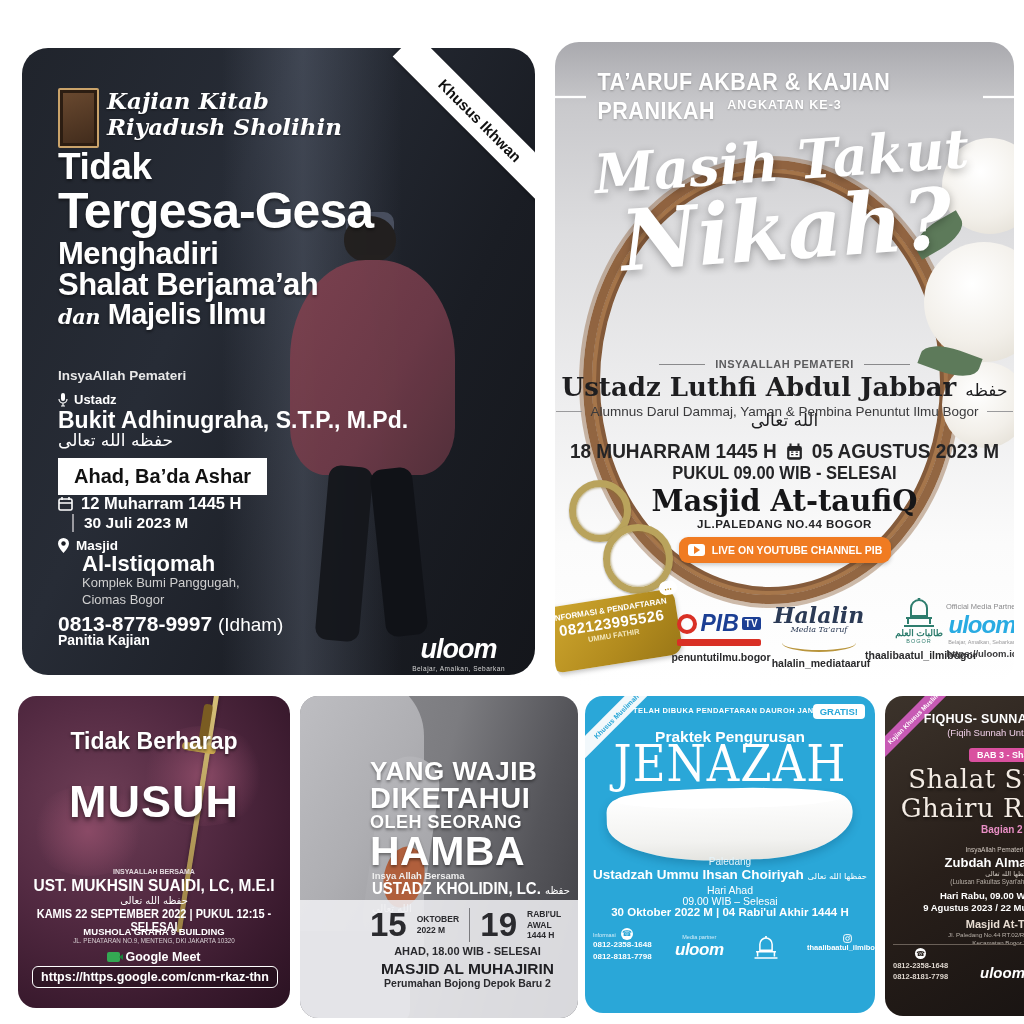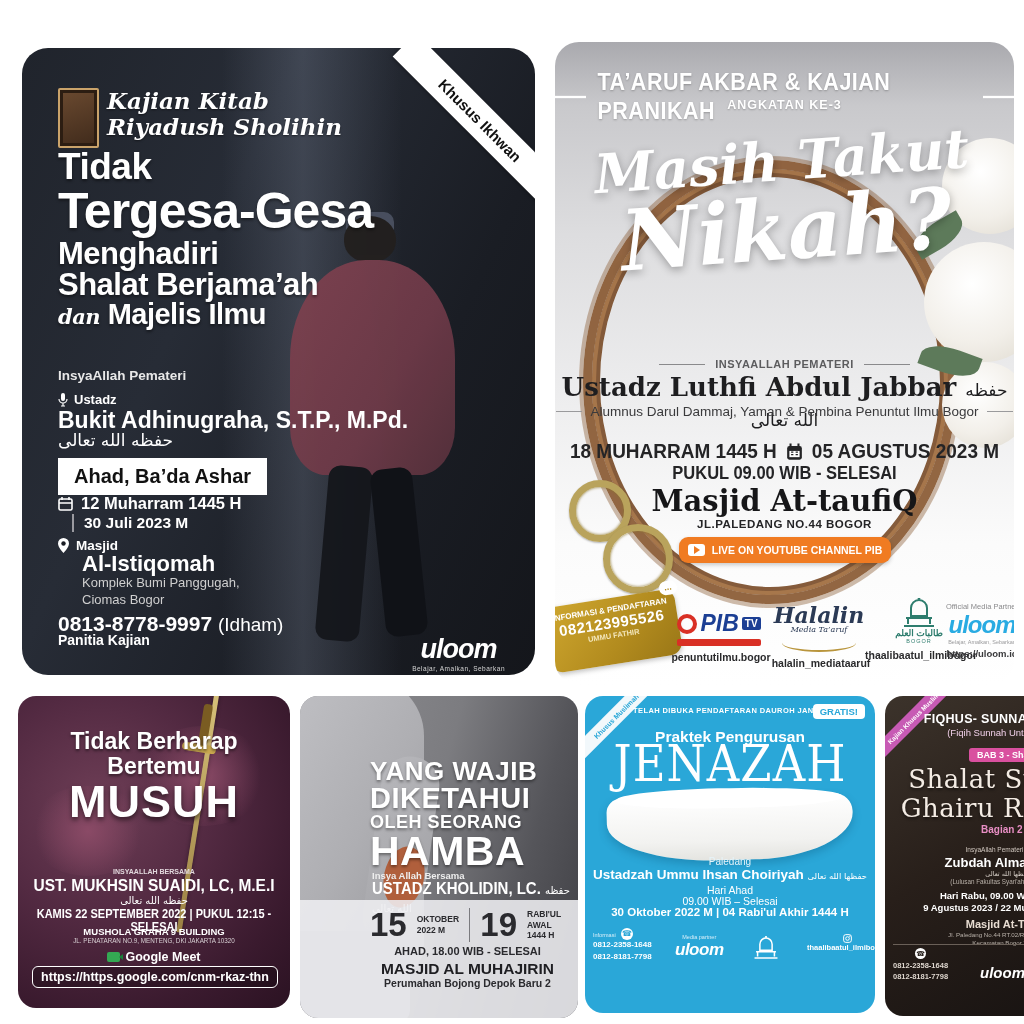--- a/index.html
+++ b/index.html
@@ -407,21 +407,20 @@
     </div>
   </div>
 
   <div class="poster pC">
     <div class="abs pC-blotch pC-b1"></div>
     <div class="abs pC-blotch pC-b2"></div>
     <div class="abs pC-sword"></div>
     <div class="abs pC-guard"></div>
     <div class="abs pC-hilt"></div>
     <div class="abs pC-t1">Tidak Berharap</div>
-    <div class="abs pC-t2">Bertemu</div>
     <div class="abs pC-t3">MUSUH</div>
     <div class="abs pC-lbl">INSYAALLAH BERSAMA</div>
     <div class="abs pC-name">UST. MUKHSIN SUAIDI, LC, M.E.I</div>
     <div class="abs pC-arab">حفظه الله تعالى</div>
     <div class="abs pC-dt">KAMIS 22 SEPTEMBER 2022  | PUKUL 12:15 - SELESAI</div>
     <div class="abs pC-venue">MUSHOLA GRAHA 9 BUILDING</div>
     <div class="abs pC-addr">JL. PENATARAN NO.9, MENTENG, DKI JAKARTA 10320</div>
     <div class="abs pC-meet">
       <span class="pC-meeticon"></span>
       <span>Google Meet</span>

